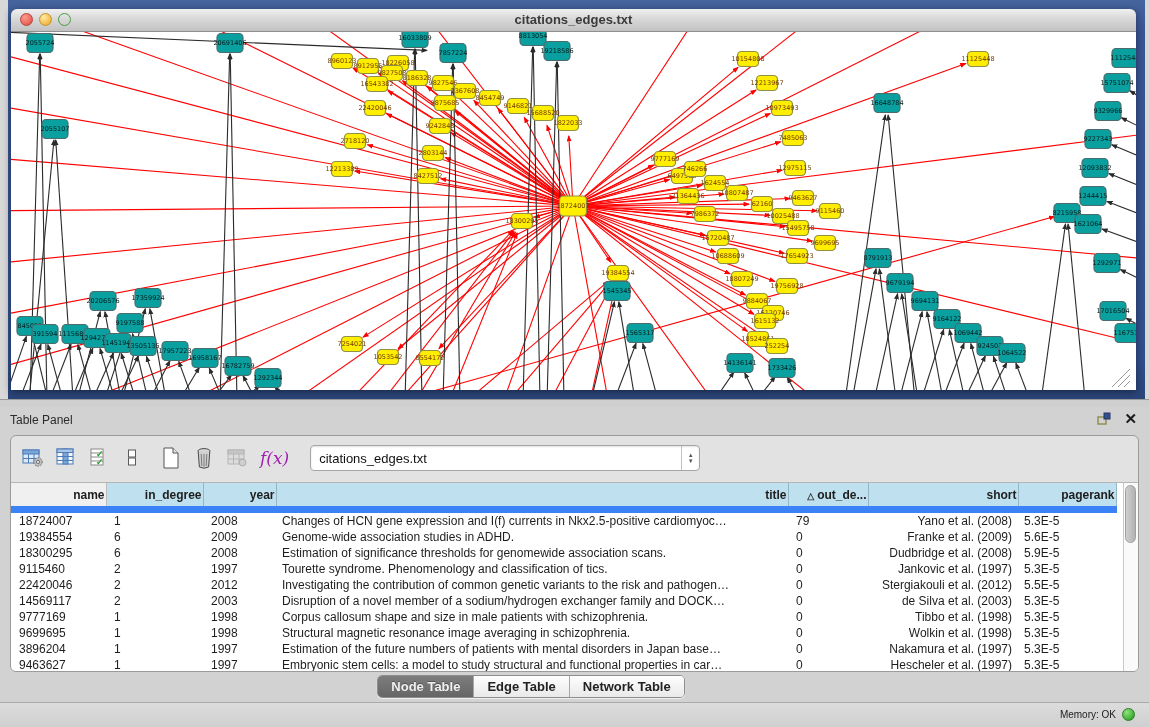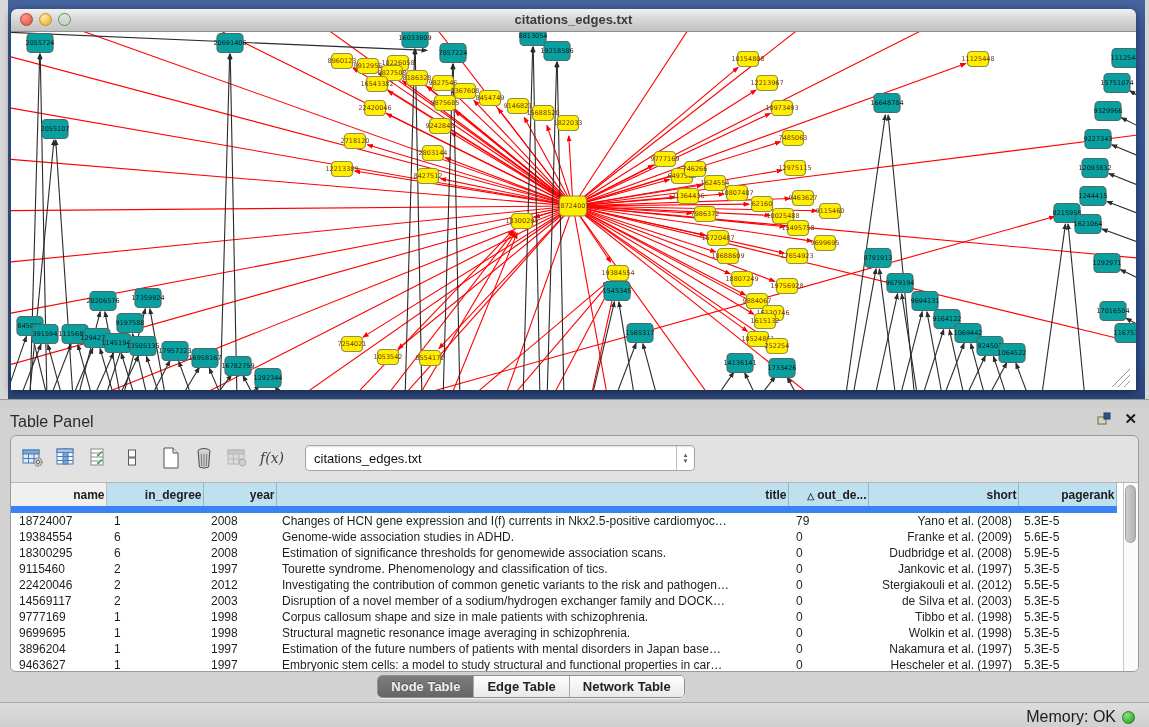--- a/index.html
+++ b/index.html
@@ -26,31 +26,31 @@
   .light.green{background:radial-gradient(circle at 35% 30%,#b4ecab,#61c455 60%,#3f9e35;);border:1px solid #47a03c;}
   .canvas{height:358px;background:#fff;overflow:hidden;position:relative;}
   .canvas svg{display:block;}
   
   #divider{position:absolute;left:0;top:399px;width:1149px;height:8px;background:#cfcfcf;
     border-top:1px solid #9a9a9a;box-sizing:border-box;text-align:center;}
   #divider .grip{font-size:7px;line-height:7px;color:#6b6b6b;}
   
   #table-panel{position:absolute;left:0;top:407px;width:1149px;height:320px;background:#d2d2d2;}
   #panel-header{height:28px;position:relative;}
-  #panel-title{position:absolute;left:10px;top:6px;font-size:16px;color:#2b2b2b;}
+  #panel-title{position:absolute;left:10px;top:6px;font-size:12px;color:#2b2b2b;}
   #panel-header-icons{position:absolute;right:12px;top:4px;display:flex;gap:12px;align-items:center;}
   #float-icon svg{display:block;}
   #panel-close{font-size:15px;font-weight:bold;color:#1a1a1a;line-height:15px;cursor:default;}
   #table-container{position:absolute;left:10px;top:28px;width:1129px;height:237px;
     border:1px solid #9b9b9b;border-radius:6px;background:#e2e2e2;box-sizing:border-box;overflow:hidden;}
   
   #table-toolbar{height:44px;display:flex;align-items:center;padding-left:10px;gap:9px;}
   .tbtn{width:24px;height:26px;display:flex;align-items:center;justify-content:center;}
   .tbtn svg{display:block;}
-  .fx{font-family:"DejaVu Serif",serif;font-style:italic;font-size:14px;color:#404040;padding:0 2px;}
+  .fx{font-family:"DejaVu Serif",serif;font-style:italic;font-size:17px;color:#a21caf;padding:0 2px;}
   #table-selector{margin-left:10px;width:388px;height:24px;background:#fff;border:1px solid #a5a5a5;
     border-radius:4px;display:flex;align-items:center;position:relative;
     box-shadow:inset 0 1px 2px rgba(0,0,0,.12);}
   #table-selector .sel-text{flex:1;padding-left:8px;font-size:13px;color:#111;
     white-space:nowrap;overflow:hidden;}
   #table-selector .stepper{width:17px;height:100%;border-left:1px solid #c0c0c0;display:flex;
     flex-direction:column;align-items:center;justify-content:center;color:#555;}
   #table-selector .stepper span{font-size:6px;line-height:6px;}
   
   #data-table{position:absolute;left:0;top:46px;right:0;bottom:0;background:#fff;border-top:1px solid #b5b5b5;}
@@ -73,21 +73,21 @@
   .tab-group{display:inline-flex;border:1px solid #8e8e8e;border-radius:5px;overflow:hidden;
     background:#fff;box-shadow:0 1px 1px rgba(255,255,255,.7);}
   .tab{padding:3px 13px;font-size:13px;font-weight:bold;color:#222;
     background:linear-gradient(180deg,#fefefe,#e9e9e9);border-right:1px solid #a8a8a8;}
   .tab:last-child{border-right:none;}
   .tab.active{background:linear-gradient(180deg,#7d7d7d,#666);color:#f0f0f0;text-shadow:0 -1px 0 rgba(0,0,0,.3);}
   
   #status-bar{position:absolute;left:0;top:295px;width:1149px;height:25px;
     border-top:1px solid #aaa;background:linear-gradient(180deg,#dcdcdc,#cfcfcf);}
   #memory-status{position:absolute;right:14px;top:5px;display:flex;align-items:center;gap:6px;
-    font-size:16px;color:#1c1c1c;}
+    font-size:10px;color:#1c1c1c;}
   #memory-dot{width:13px;height:13px;border-radius:50%;
     background:radial-gradient(circle at 35% 30%,#8fe27f,#43b337 65%,#2f8c25);
     border:1px solid #2d7d24;box-sizing:border-box;}
 </style>
 </head>
 <body>
 
 <div id="top-section">
   <div id="blue-frame">
     <div id="network-window">

